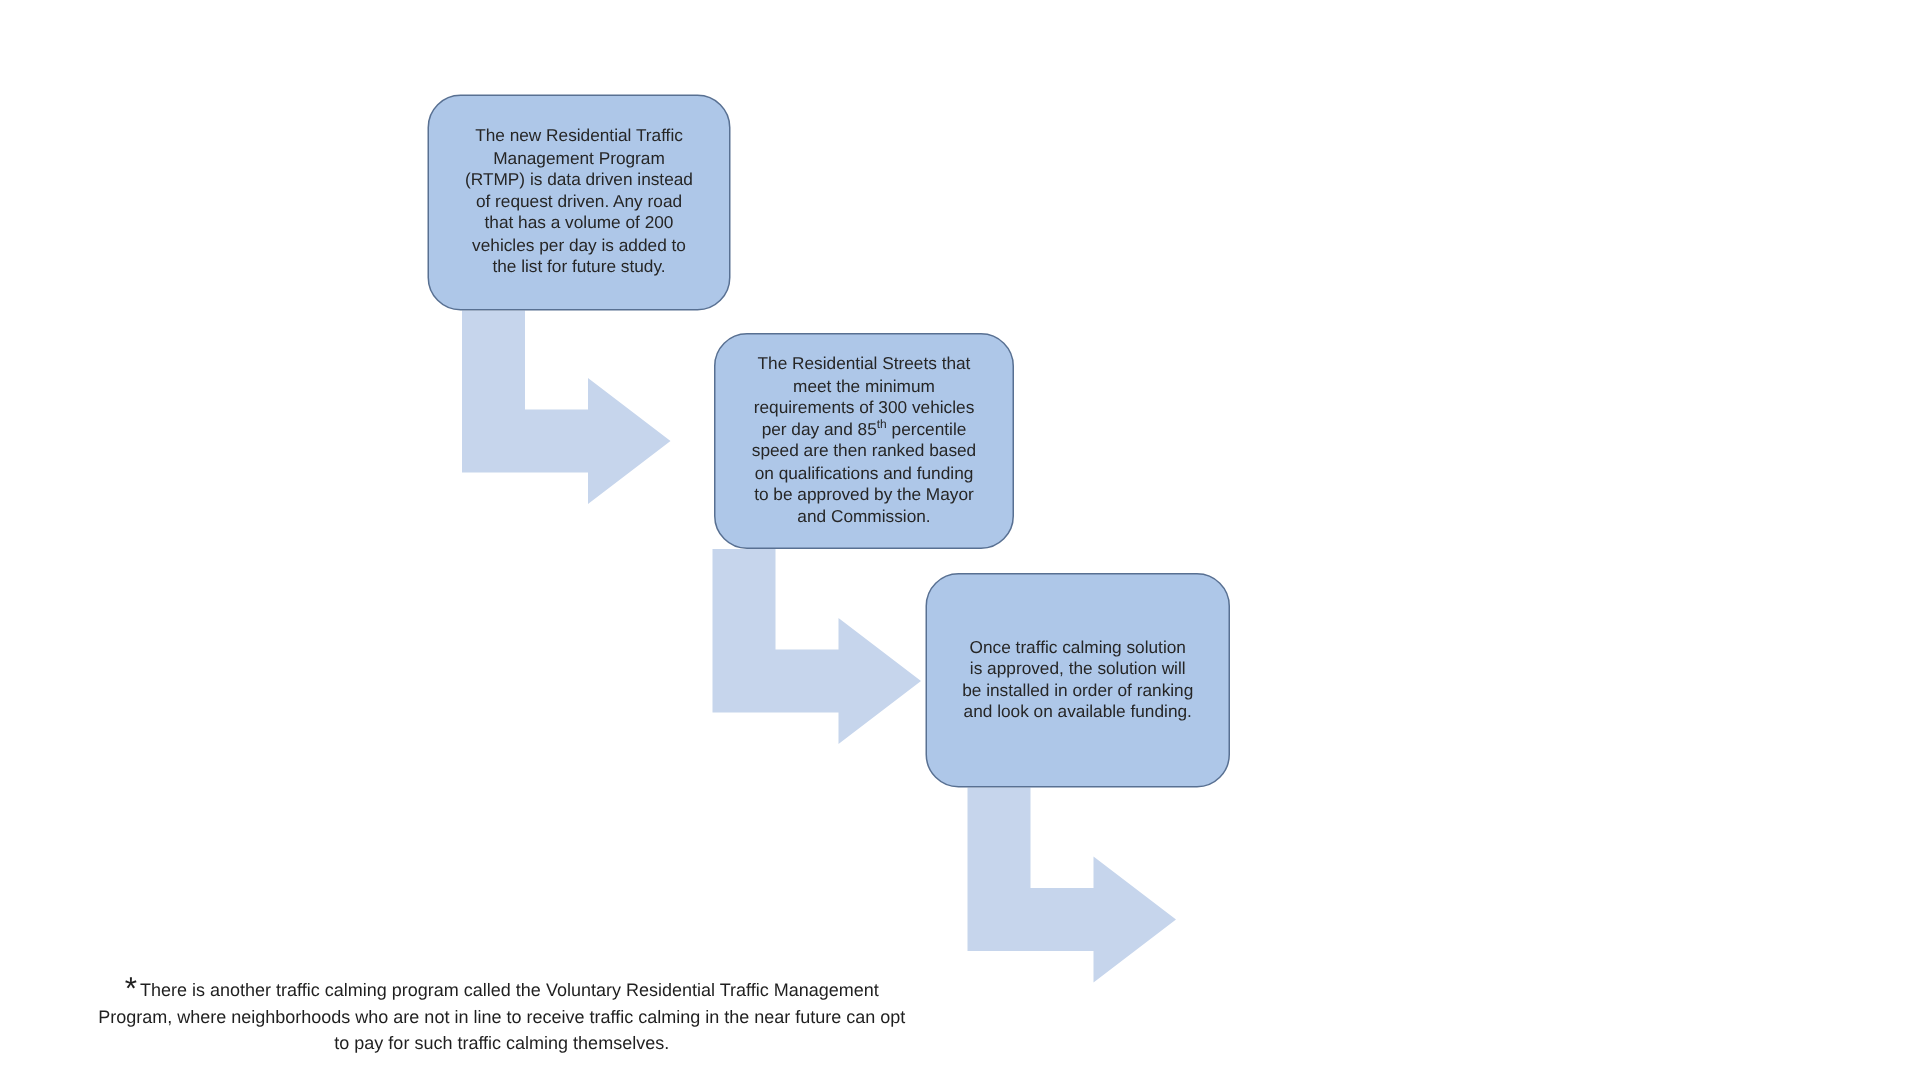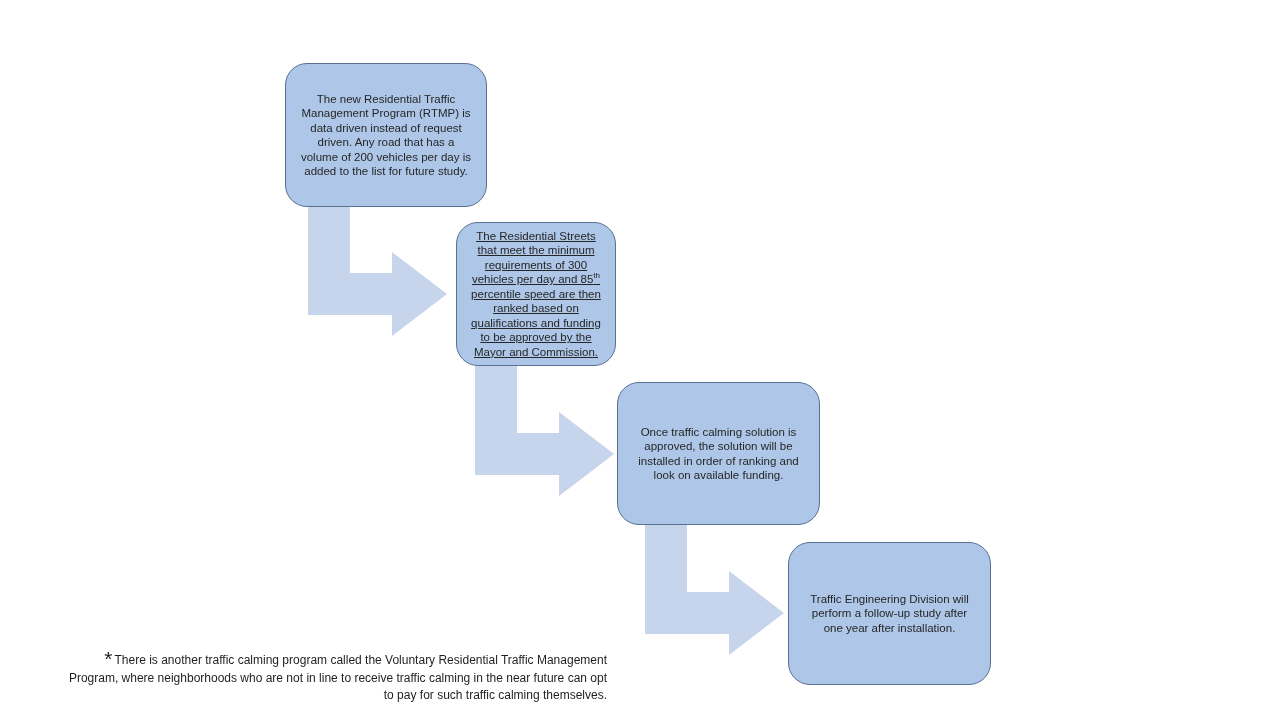--- a/index.html
+++ b/index.html
@@ -30,42 +30,42 @@
     border: 1.5px solid #587092;
     border-radius: 22px;
     display: flex;
     flex-direction: column;
     align-items: center;
     justify-content: center;
     text-align: center;
     color: #262626;
     font-size: 11.5px;
     line-height: 14.5px;
-    padding: 10px 13px;
+    padding: 10px 23px;
   }
   .flow-box p { margin: 0; }
   .flow-box p + p { margin-top: 9px; }
   .flow-box sup {
     font-size: 8px;
     line-height: 0;
     vertical-align: super;
   }
   #box-1 { left: 285px; top: 63px;  width: 202px; height: 144px; }
-  #box-2 { left: 456px; top: 222px; width: 160px; height: 144px; text-decoration: underline; }
+  #box-2 { left: 476px; top: 222px; width: 200px; height: 144px; }
   #box-3 { left: 617px; top: 382px; width: 203px; height: 143px; }
   #box-4 { left: 788px; top: 542px; width: 203px; height: 143px; }
   .footnote {
     position: absolute;
     left: 62px;
     top: 652px;
     width: 545px;
     color: #1f1f1f;
     font-size: 12px;
     line-height: 17.5px;
-    text-align: right;
+    text-align: center;
   }
   .footnote .asterisk {
     font-size: 21px;
     line-height: 10px;
     vertical-align: -2px;
     padding-right: 2px;
     color: #1f1f1f;
   }
 </style>
 </head>
@@ -84,21 +84,18 @@
   </div>
 
   <div id="box-2" class="flow-box">
     <p><span>The Residential Streets that meet the minimum requirements of 300 vehicles per day and 85</span><sup>th</sup><span> percentile speed are then ranked based on qualifications and funding to be approved by the Mayor and Commission.</span></p>
   </div>
 
   <div id="box-3" class="flow-box">
     <p>Once traffic calming solution is approved, the solution will be installed in order of ranking and look on available funding.</p>
   </div>
 
-  <div id="box-4" class="flow-box">
-    <p>Traffic Engineering Division will perform a follow-up study after one year after installation.</p>
-  </div>
 
   <div class="footnote">
     <span class="asterisk">*</span><span>There is another traffic calming program called the Voluntary Residential Traffic Management Program, where neighborhoods who are not in line to receive traffic calming in the near future can opt to pay for such traffic calming themselves.</span>
   </div>
 
 </div>
 
 </body></html>

